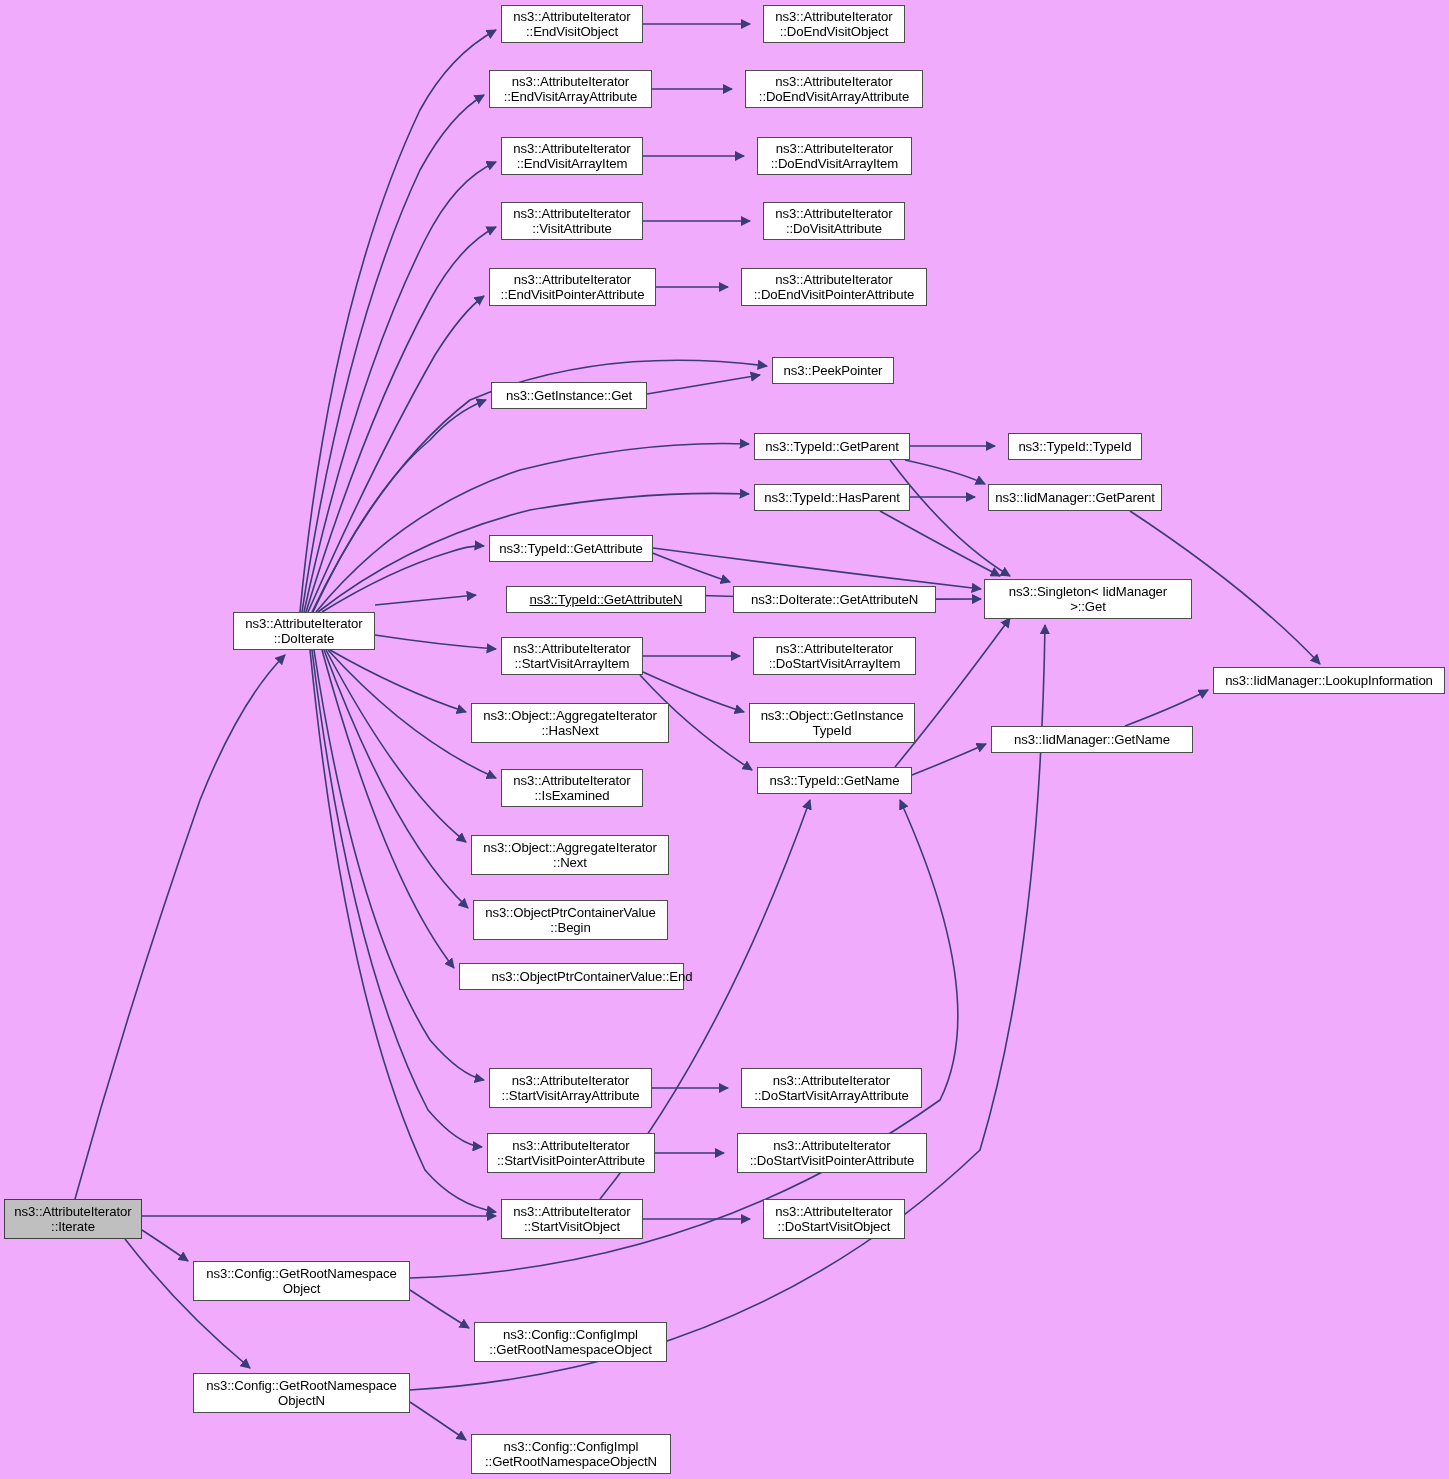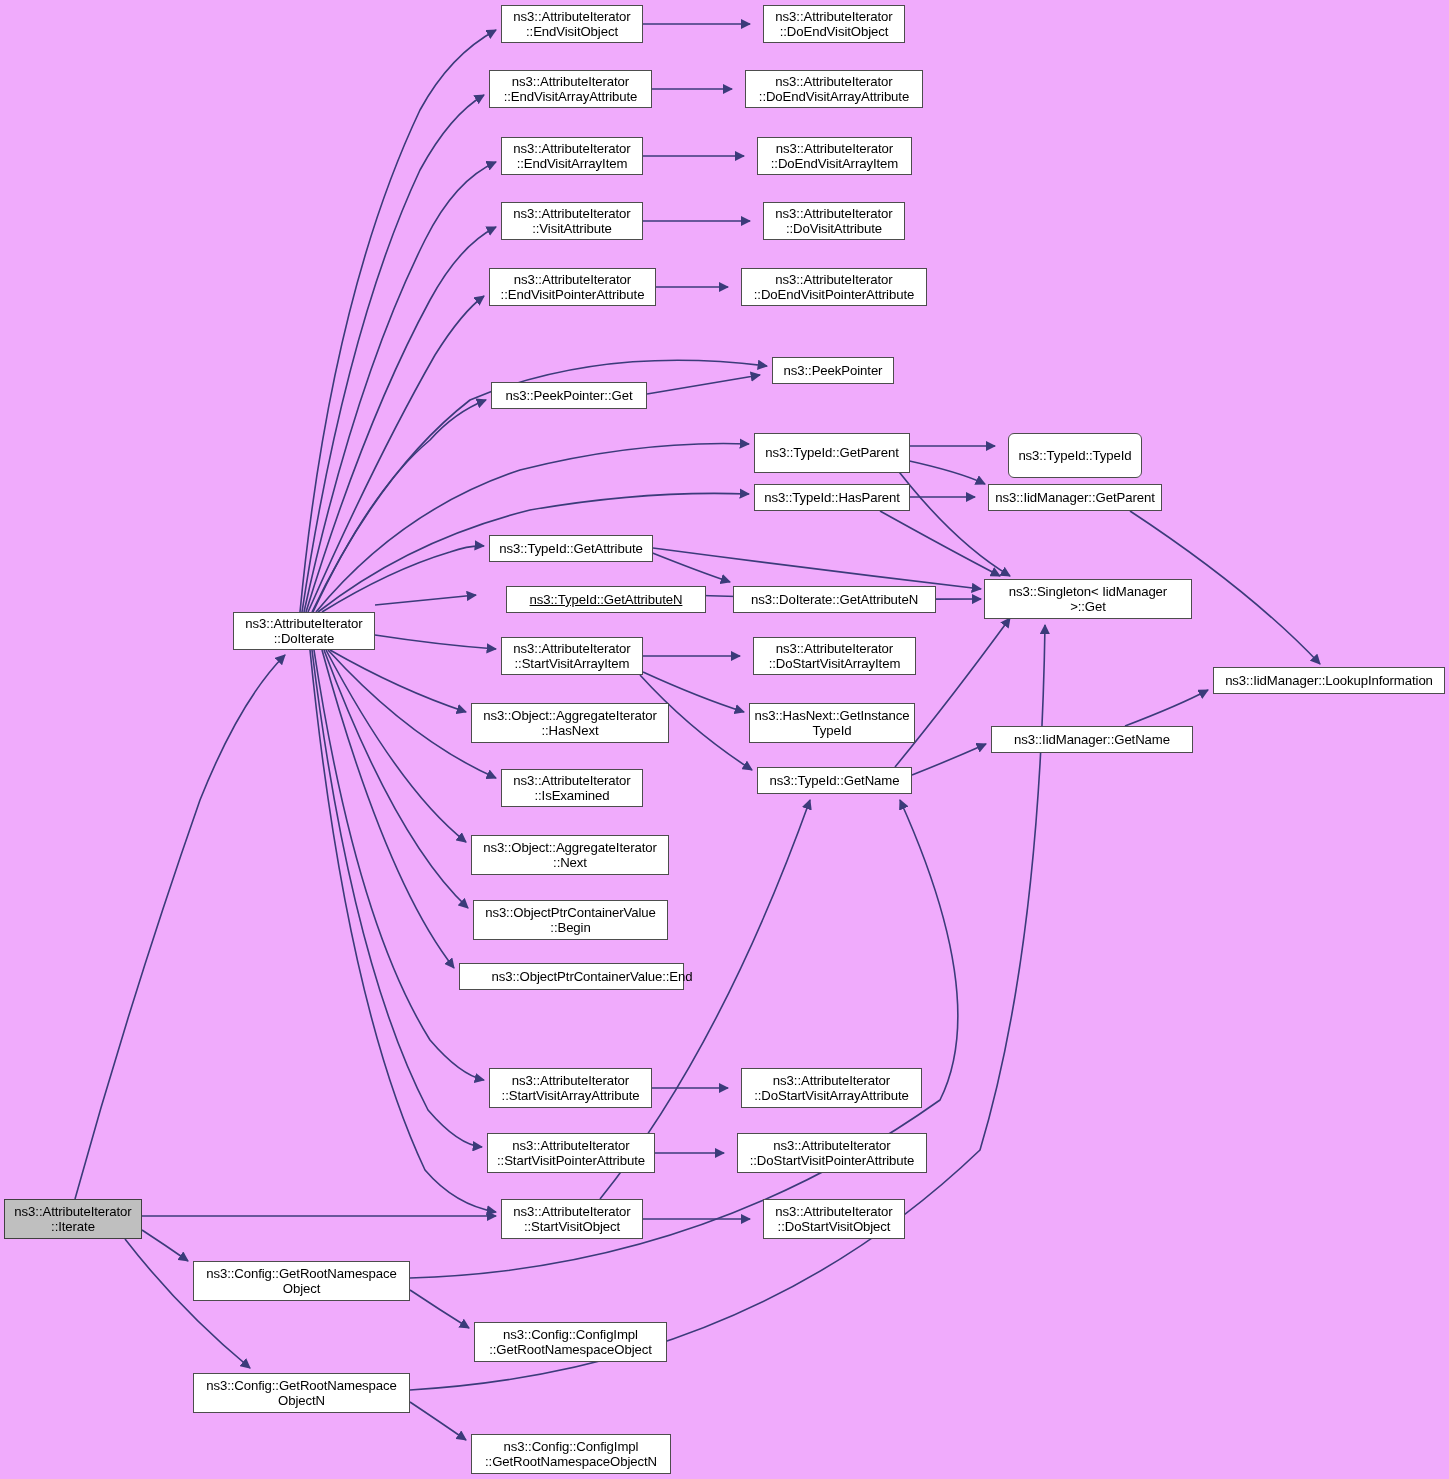--- a/index.html
+++ b/index.html
@@ -125,39 +125,39 @@
 ::DoEndVisitArrayItem</div>
       <div class="node" style="left: 501px; top: 202px; width: 142px; height: 38px;">ns3::AttributeIterator
 ::VisitAttribute</div>
       <div class="node" style="left: 763px; top: 202px; width: 142px; height: 38px;">ns3::AttributeIterator
 ::DoVisitAttribute</div>
       <div class="node" style="left: 489px; top: 268px; width: 167px; height: 38px;">ns3::AttributeIterator
 ::EndVisitPointerAttribute</div>
       <div class="node" style="left: 741px; top: 268px; width: 186px; height: 38px;">ns3::AttributeIterator
 ::DoEndVisitPointerAttribute</div>
       <div class="node" style="left: 772px; top: 357px; width: 122px; height: 27px;">ns3::PeekPointer</div>
-      <div class="node" style="left: 491px; top: 382px; width: 156px; height: 27px;">ns3::PeekPointer::Get</div>
-      <div class="node" style="left: 754px; top: 433px; width: 156px; height: 40px;">ns3::TypeId::GetParent</div>
-      <div class="node" style="left: 1008px; top: 433px; width: 134px; height: 45px; border-radius: 6px;">ns3::TypeId::TypeId</div>
+      <div class="node" style="left: 491px; top: 382px; width: 156px; height: 27px;">ns3::GetInstance::Get</div>
+      <div class="node" style="left: 754px; top: 433px; width: 156px; height: 27px;">ns3::TypeId::GetParent</div>
+      <div class="node" style="left: 1008px; top: 433px; width: 134px; height: 27px;">ns3::TypeId::TypeId</div>
       <div class="node" style="left: 754px; top: 484px; width: 156px; height: 27px;">ns3::TypeId::HasParent</div>
       <div class="node" style="left: 988px; top: 484px; width: 174px; height: 27px;">ns3::IidManager::GetParent</div>
       <div class="node" style="left: 489px; top: 535px; width: 164px; height: 27px;">ns3::TypeId::GetAttribute</div>
       <div class="node" style="left: 506px; top: 586px; width: 200px; height: 27px; text-decoration: underline;">ns3::TypeId::GetAttributeN</div>
       <div class="node" style="left: 733px; top: 586px; width: 203px; height: 27px;">ns3::DoIterate::GetAttributeN</div>
       <div class="node" style="left: 984px; top: 579px; width: 208px; height: 40px;">ns3::Singleton&lt; IidManager
 &gt;::Get</div>
       <div class="node" style="left: 233px; top: 612px; width: 142px; height: 38px;">ns3::AttributeIterator
 ::DoIterate</div>
       <div class="node" style="left: 501px; top: 637px; width: 142px; height: 38px;">ns3::AttributeIterator
 ::StartVisitArrayItem</div>
       <div class="node" style="left: 753px; top: 637px; width: 163px; height: 38px;">ns3::AttributeIterator
 ::DoStartVisitArrayItem</div>
       <div class="node" style="left: 471px; top: 703px; width: 198px; height: 40px;">ns3::Object::AggregateIterator
 ::HasNext</div>
-      <div class="node" style="left: 749px; top: 703px; width: 166px; height: 40px;">ns3::HasNext::GetInstance
+      <div class="node" style="left: 749px; top: 703px; width: 166px; height: 40px;">ns3::Object::GetInstance
 TypeId</div>
       <div class="node" style="left: 501px; top: 769px; width: 142px; height: 38px;">ns3::AttributeIterator
 ::IsExamined</div>
       <div class="node" style="left: 757px; top: 767px; width: 155px; height: 27px;">ns3::TypeId::GetName</div>
       <div class="node" style="left: 991px; top: 726px; width: 202px; height: 27px;">ns3::IidManager::GetName</div>
       <div class="node" style="left: 1213px; top: 667px; width: 232px; height: 27px;">ns3::IidManager::LookupInformation</div>
       <div class="node" style="left: 471px; top: 835px; width: 198px; height: 40px;">ns3::Object::AggregateIterator
 ::Next</div>
       <div class="node" style="left: 473px; top: 900px; width: 195px; height: 40px;">ns3::ObjectPtrContainerValue
 ::Begin</div>

